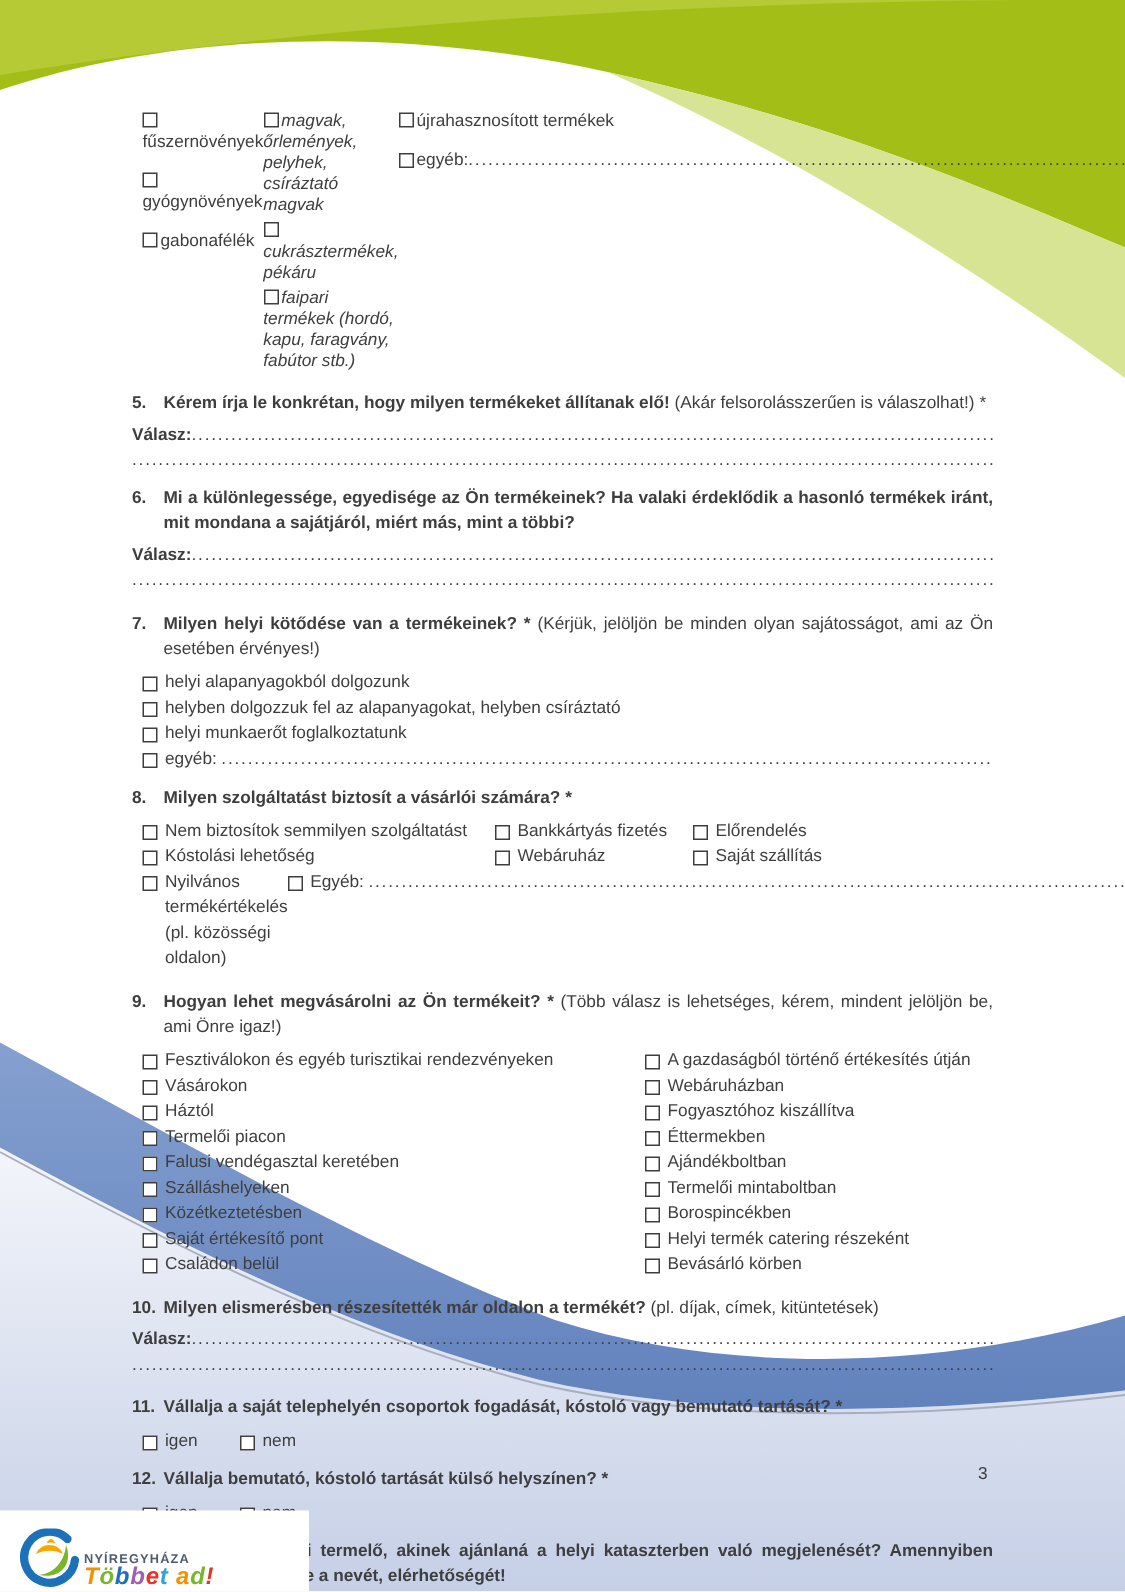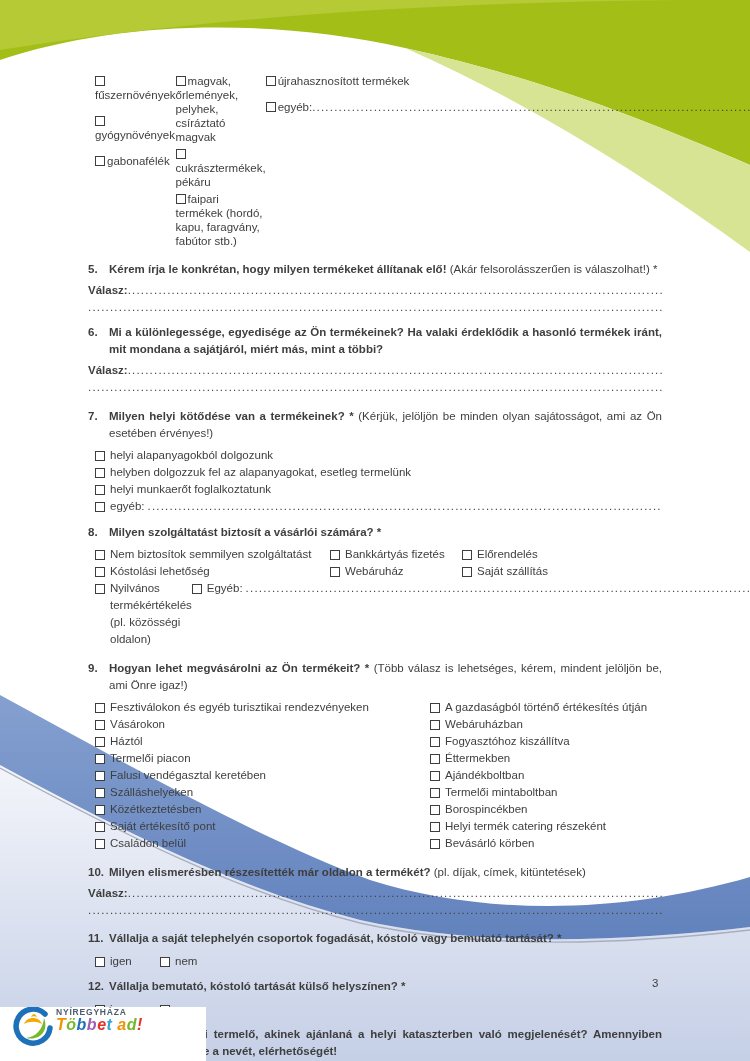--- a/index.html
+++ b/index.html
@@ -8,21 +8,21 @@
     font-family:"Liberation Sans",sans-serif;color:#3e3e3e;font-size:11.5px;
   }
   .deco{position:absolute;left:0;z-index:0;pointer-events:none;}
   #deco-top{top:0;}
   #deco-bottom{top:690px;}
   .content{position:absolute;left:88px;top:0;width:574px;z-index:2;}
 
   
   .top-grid{display:flex;margin-top:74px;padding-left:7px;min-height:84px;}
   .tg-c1{width:195px;}
-  .tg-c2{width:190px;}
+  .tg-c2{width:190px;font-style:italic;}
   .tg-c3{flex:1;}
   .tg-item{line-height:14px;margin-bottom:12px;}
   .tg-c2 .tg-item{margin-bottom:3px;}
   .tg-egyeb{display:flex;}
   .cb{display:inline-block;width:8px;height:8px;border:1px solid #3e3e3e;
       vertical-align:-1px;margin-right:2px;flex:0 0 auto;background:#fff;}
   .opt .cb,.yn .cb,.q8cell .cb{margin-right:5px;margin-top:4px;}
   .tg-egyeb .cb{margin-top:2px;}
 
   
@@ -49,21 +49,21 @@
   .ablabel{flex:0 0 auto;margin-right:3px;}
 
   #q5{margin-top:10px;} #q6{margin-top:8px;} #q7{margin-top:12px;}
   #q8{margin-top:9px;}  #q9{margin-top:12px;} #q10{margin-top:12px;}
   #q11{margin-top:11px;} #q12{margin-top:8px;} #q13{margin-top:8px;}
 
   .page-num{position:absolute;left:652px;top:977px;z-index:2;font-size:11.5px;}
 
   
   .logo-box{position:absolute;left:0;top:1007px;width:206px;height:54px;background:#ffffff;
-            z-index:3;display:flex;align-items:flex-start;}
+            z-index:3;display:flex;align-items:flex-end;}
   .logo-icon{margin-left:12px;flex:0 0 42px;}
   .logo-texts{margin-left:2px;}
   .logo-city{font-size:8.5px;font-weight:bold;letter-spacing:0.8px;color:#4d5c6e;}
   .logo-tag{font-size:16px;font-weight:bold;font-style:italic;letter-spacing:0.5px;margin-top:-1px;}
   .logo-tag .sp{margin-left:5px;}
 </style>
 </head>
 <body>
 
 <svg id="deco-top" class="deco" width="750" height="256" viewBox="0 0 750 256">
@@ -140,21 +140,21 @@
         <span class="qnum">7.</span>
         <span class="qtext"><span>Milyen helyi kötődése van a termékeinek? *</span><span class="norm"> (Kérjük, jelöljön be minden olyan sajátosságot, ami az Ön esetében érvényes!)</span></span>
       </div>
     <div class="opts">
       <div class="opt">
           <span class="cb"></span>
           <span>helyi alapanyagokból dolgozunk</span>
         </div>
       <div class="opt">
           <span class="cb"></span>
-          <span>helyben dolgozzuk fel az alapanyagokat, esetleg termelünk</span>
+          <span>helyben dolgozzuk fel az alapanyagokat, helyben csíráztató</span>
         </div>
       <div class="opt">
           <span class="cb"></span>
           <span>helyi munkaerőt foglalkoztatunk</span>
         </div>
       <div class="opt">
           <span class="cb"></span>
           <span class="ablabel">egyéb:</span>
           <span class="dots">..........................................................................................................................................................................................</span>
         </div>

